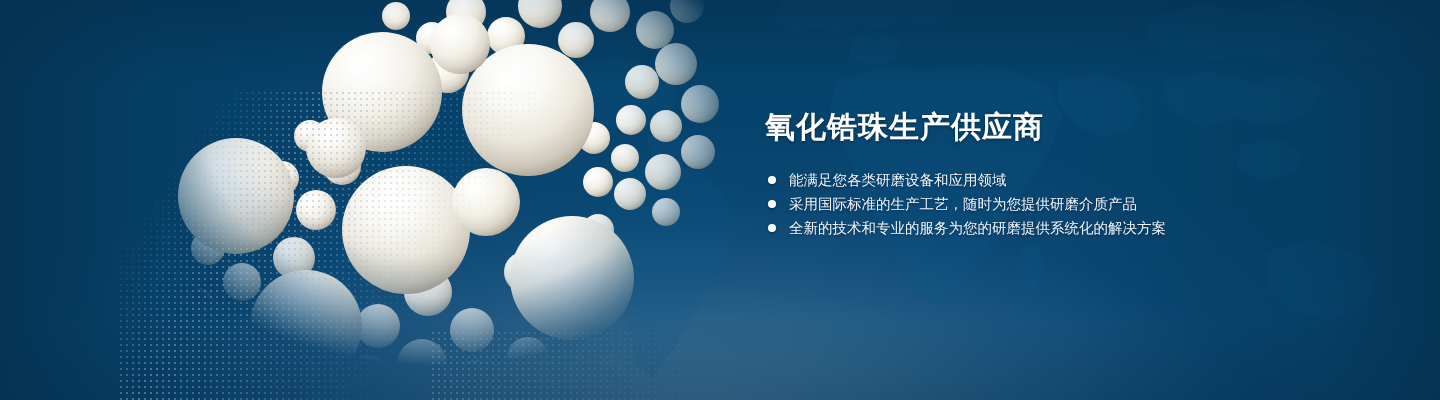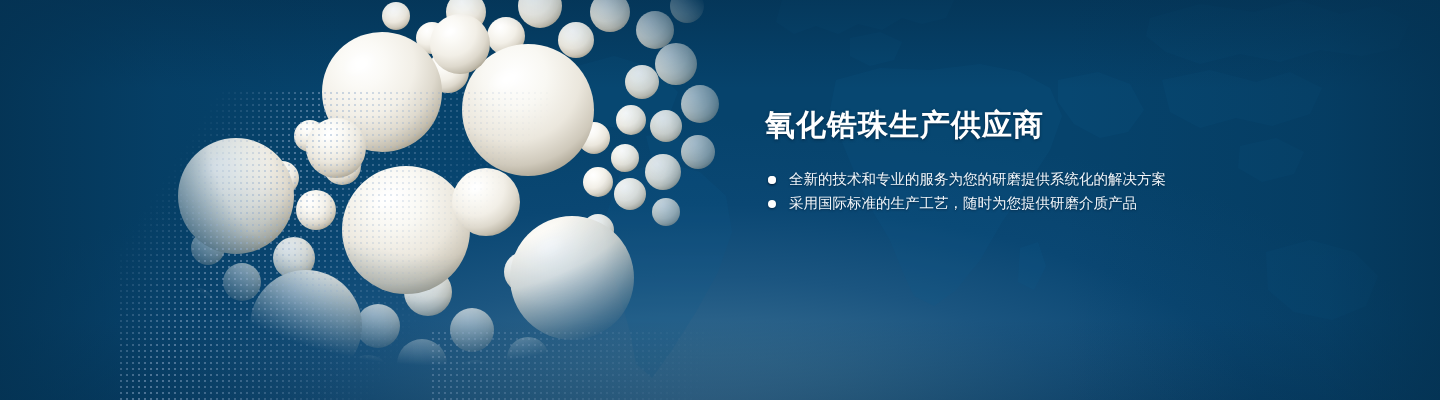--- a/index.html
+++ b/index.html
@@ -8,21 +8,20 @@
     overflow:hidden;
     background:#06436c;
     font-family:"Liberation Sans", "DejaVu Sans", sans-serif;
   }
 
   #banner {
     position:relative;
     width:1440px; height:400px;
     overflow:hidden;
     background:#08456e;
-    font-family:Liberation Mono, monospace;
   }
 
   
   .bg-base {
     position:absolute; inset:0;
     background:
       radial-gradient(ellipse 780px 300px at 700px 420px, #46779b 0%, #346a8f 22%, #1b5580 48%, #0a4773 72%, #06436c 100%),
       linear-gradient(180deg, #073f66 0%, #0a4a76 55%, #0b4f7d 100%);
   }
   .bg-vignette {
@@ -281,28 +280,29 @@
   <div class="halftone-bottom"></div>
 
   <div class="copy">
 
     <div class="headline">氧化锆珠生产供应商</div>
 
     <div class="bullets">
 
       <div class="bullet">
         <span class="bullet-dot"></span>
+        <span class="bullet-line">能满足您各类研磨设备和应用领域</span>
+      </div>
+
+      <div class="bullet">
+        <span class="bullet-dot"></span>
+        <span class="bullet-line">采用国际标准的生产工艺，随时为您提供研磨介质产品</span>
       </div>
 
       <div class="bullet">
         <span class="bullet-dot"></span>
         <span class="bullet-line">全新的技术和专业的服务为您的研磨提供系统化的解决方案</span>
       </div>
 
-      <div class="bullet">
-        <span class="bullet-dot"></span>
-        <span class="bullet-line">采用国际标准的生产工艺，随时为您提供研磨介质产品</span>
-      </div>
-
     </div>
   </div>
 
 </div>
 
 </body></html>

